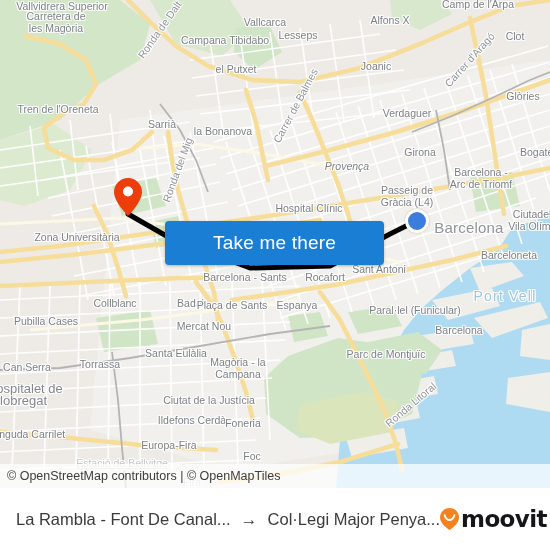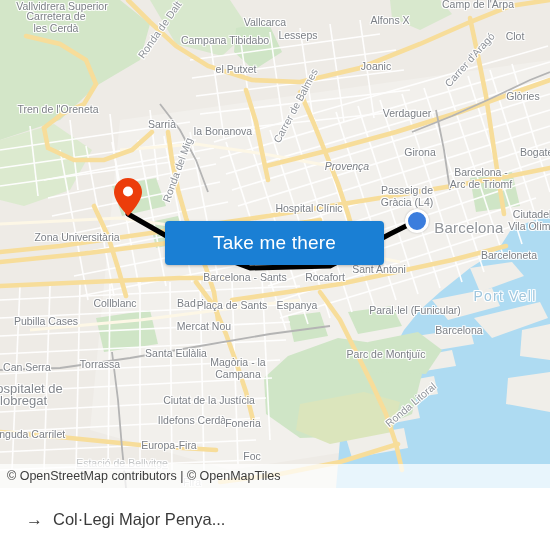--- a/index.html
+++ b/index.html
@@ -369,21 +369,21 @@
 
         <g>
           <path d="M128,214 L170,238 L250,268 L330,266 L390,234 L414,222" stroke="#000000" stroke-width="5" fill="none" stroke-linecap="round" stroke-linejoin="round"></path>
         </g>
       </g>
     </svg>
 
     <div id="map-labels">
         <div class="map-label" style="left: 62px; top: 7px; transform: translate(-50%, -50%);">Vallvidrera Superior</div>
         <div class="map-label" style="left: 56px; top: 22px; transform: translate(-50%, -50%);">Carretera de
-les Cerdà</div>
+les Magòria</div>
         <div class="map-label lbl-road" style="left: 160px; top: 30px; transform: translate(-50%, -50%) rotate(-55deg);">Ronda de Dalt</div>
         <div class="map-label" style="left: 265px; top: 23px; transform: translate(-50%, -50%);">Vallcarca</div>
         <div class="map-label" style="left: 390px; top: 21px; transform: translate(-50%, -50%);">Alfons X</div>
         <div class="map-label" style="left: 478px; top: 5px; transform: translate(-50%, -50%); text-align: right;">Camp de l'Arpa</div>
         <div class="map-label" style="left: 225px; top: 41px; transform: translate(-50%, -50%);">Campana Tibidabo</div>
         <div class="map-label" style="left: 298px; top: 36px; transform: translate(-50%, -50%);">Lesseps</div>
         <div class="map-label" style="left: 376px; top: 67px; transform: translate(-50%, -50%);">Joanic</div>
         <div class="map-label" style="left: 515px; top: 37px; transform: translate(-50%, -50%);">Clot</div>
         <div class="map-label lbl-road" style="left: 470px; top: 60px; transform: translate(-50%, -50%) rotate(-48deg);">Carrer d'Aragó</div>
         <div class="map-label" style="left: 236px; top: 70px; transform: translate(-50%, -50%);">el Putxet</div>
@@ -448,18 +448,28 @@
     <div id="dest-dot"></div>
 
     <button id="cta-button">Take me there</button>
 
     <div id="attribution">
       <span>© OpenStreetMap contributors | © OpenMapTiles</span>
     </div>
   </div>
 
   <div id="footer">
+    <div id="footer-origin" class="footer-stop">La Rambla - Font De Canal...</div>
     <div id="footer-arrow">→</div>
     <div id="footer-dest" class="footer-stop">Col·Legi Major Penya...</div>
     <div id="footer-spacer"></div>
+    <div id="brand-logo">
+      <span style="display:inline-block;line-height:0;">
+        <svg width="19" height="22" viewBox="0 0 19 22" xmlns="http://www.w3.org/2000/svg">
+          <path d="M9.5 0 C4.25 0 0 4.25 0 9.5 C0 16.2 9.5 22 9.5 22 C9.5 22 19 16.2 19 9.5 C19 4.25 14.75 0 9.5 0 Z" fill="#f5821f"></path>
+          <path d="M4.6 7.2 C5.6 10.4 7.4 12.0 9.5 12.0 C11.6 12.0 13.4 10.4 14.4 7.2" stroke="#ffffff" stroke-width="1.9" fill="none" stroke-linecap="round"></path>
+        </svg>
+      </span>
+      <span id="brand-name">moovit</span>
+    </div>
   </div>
 
 </div>
 
 </body></html>

